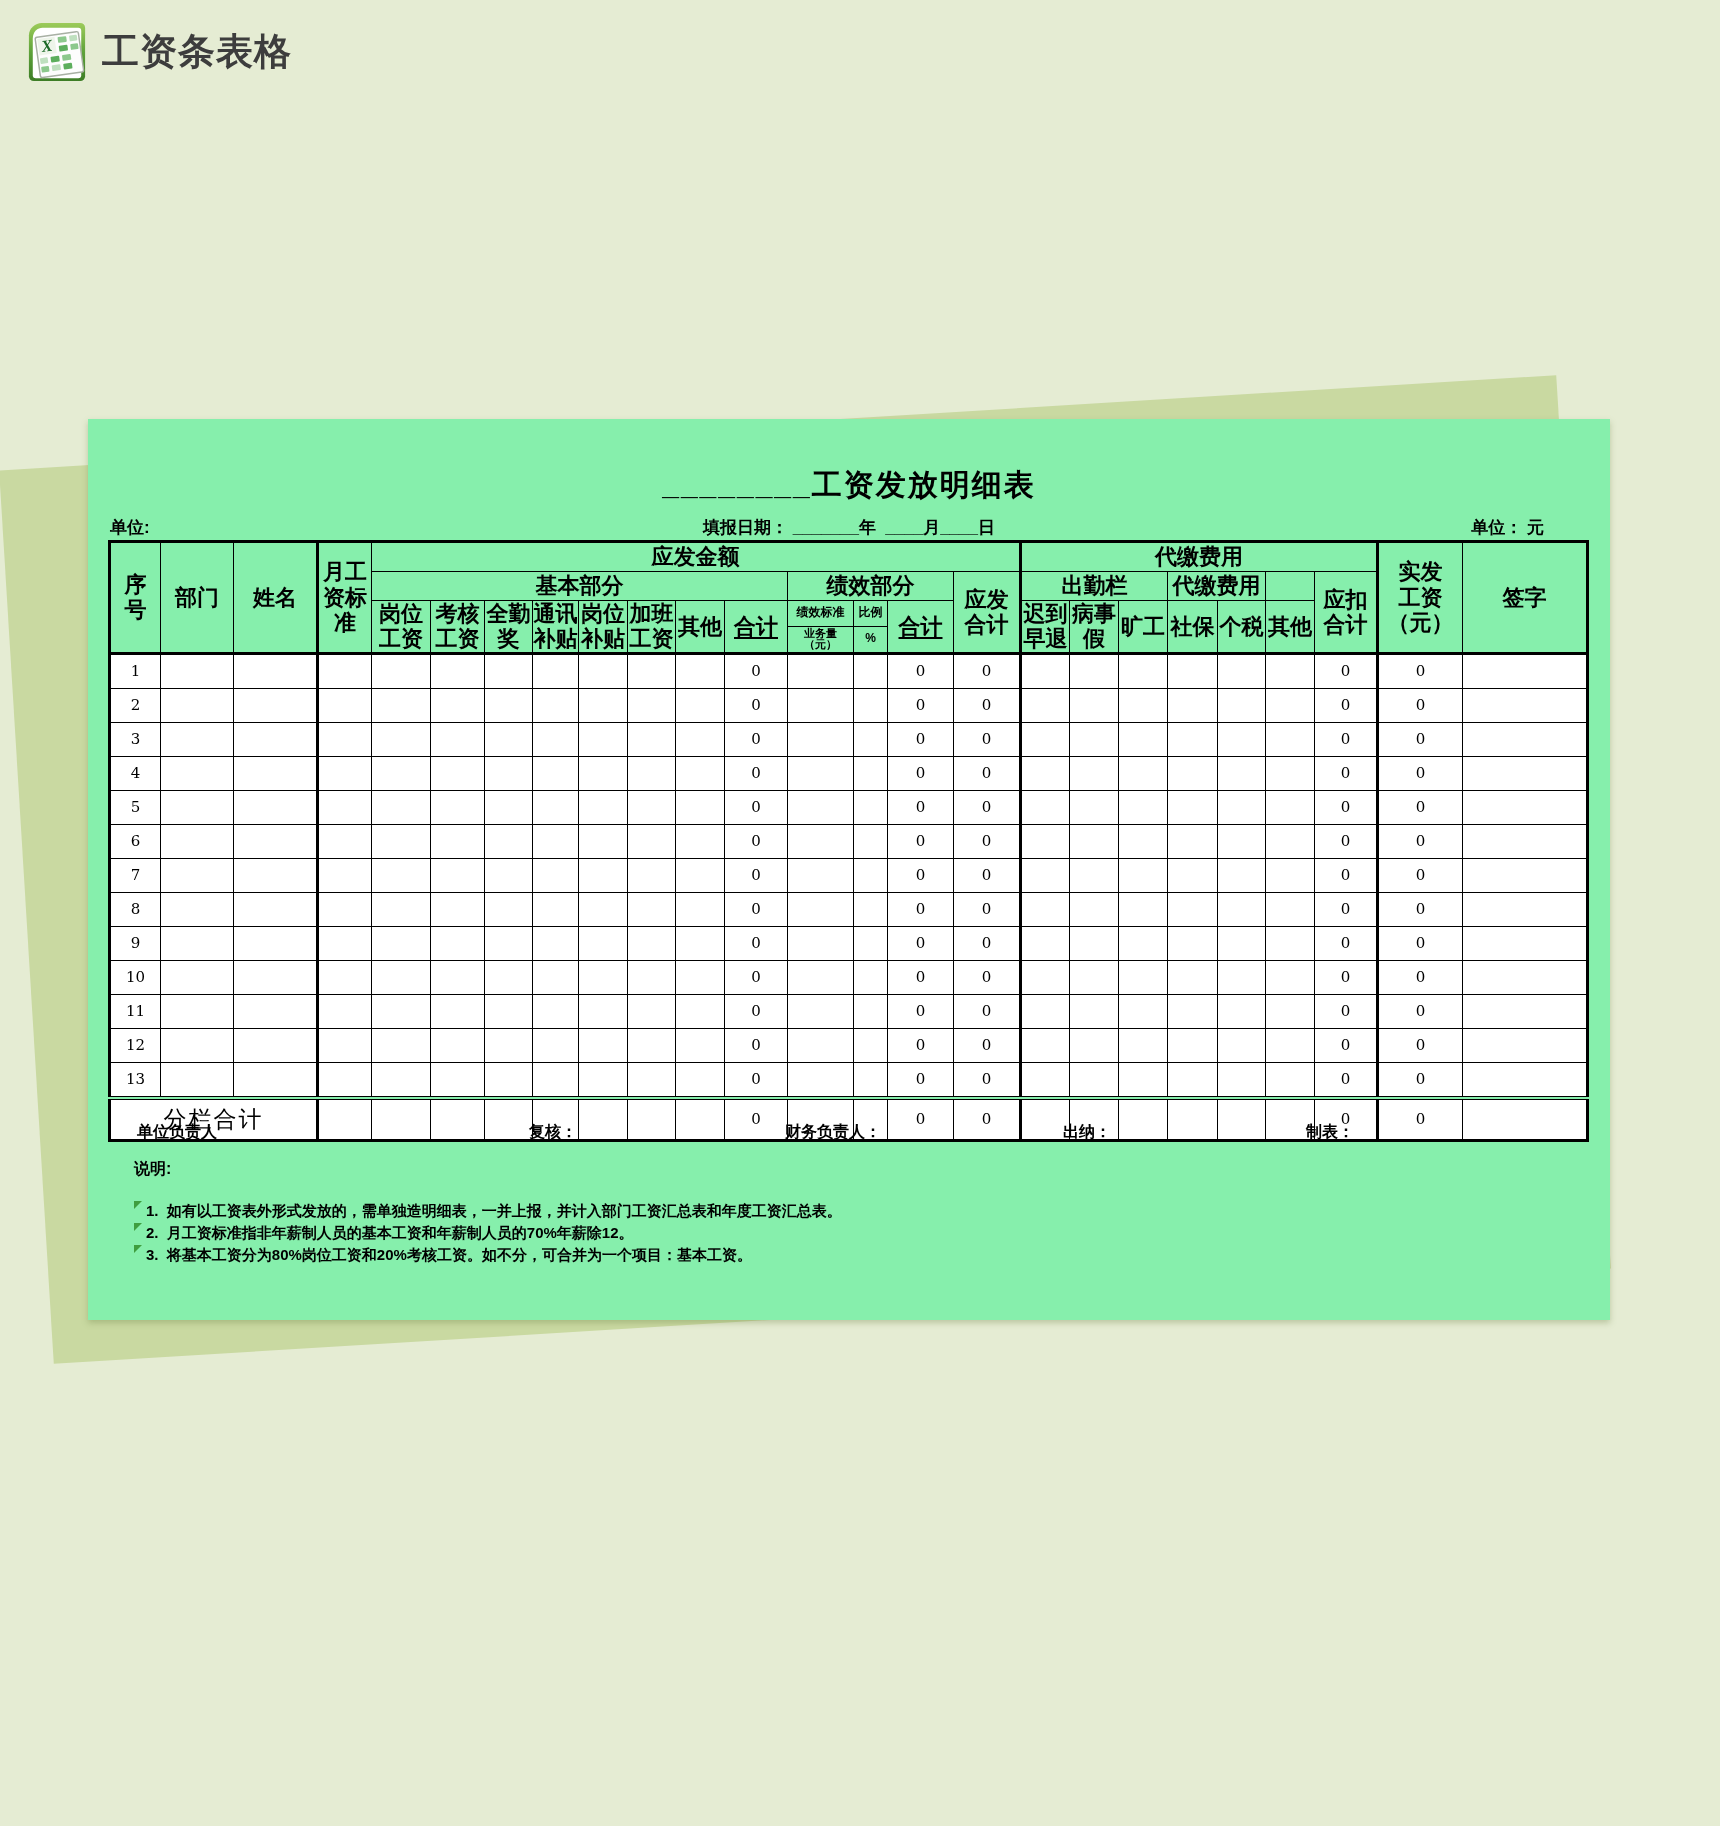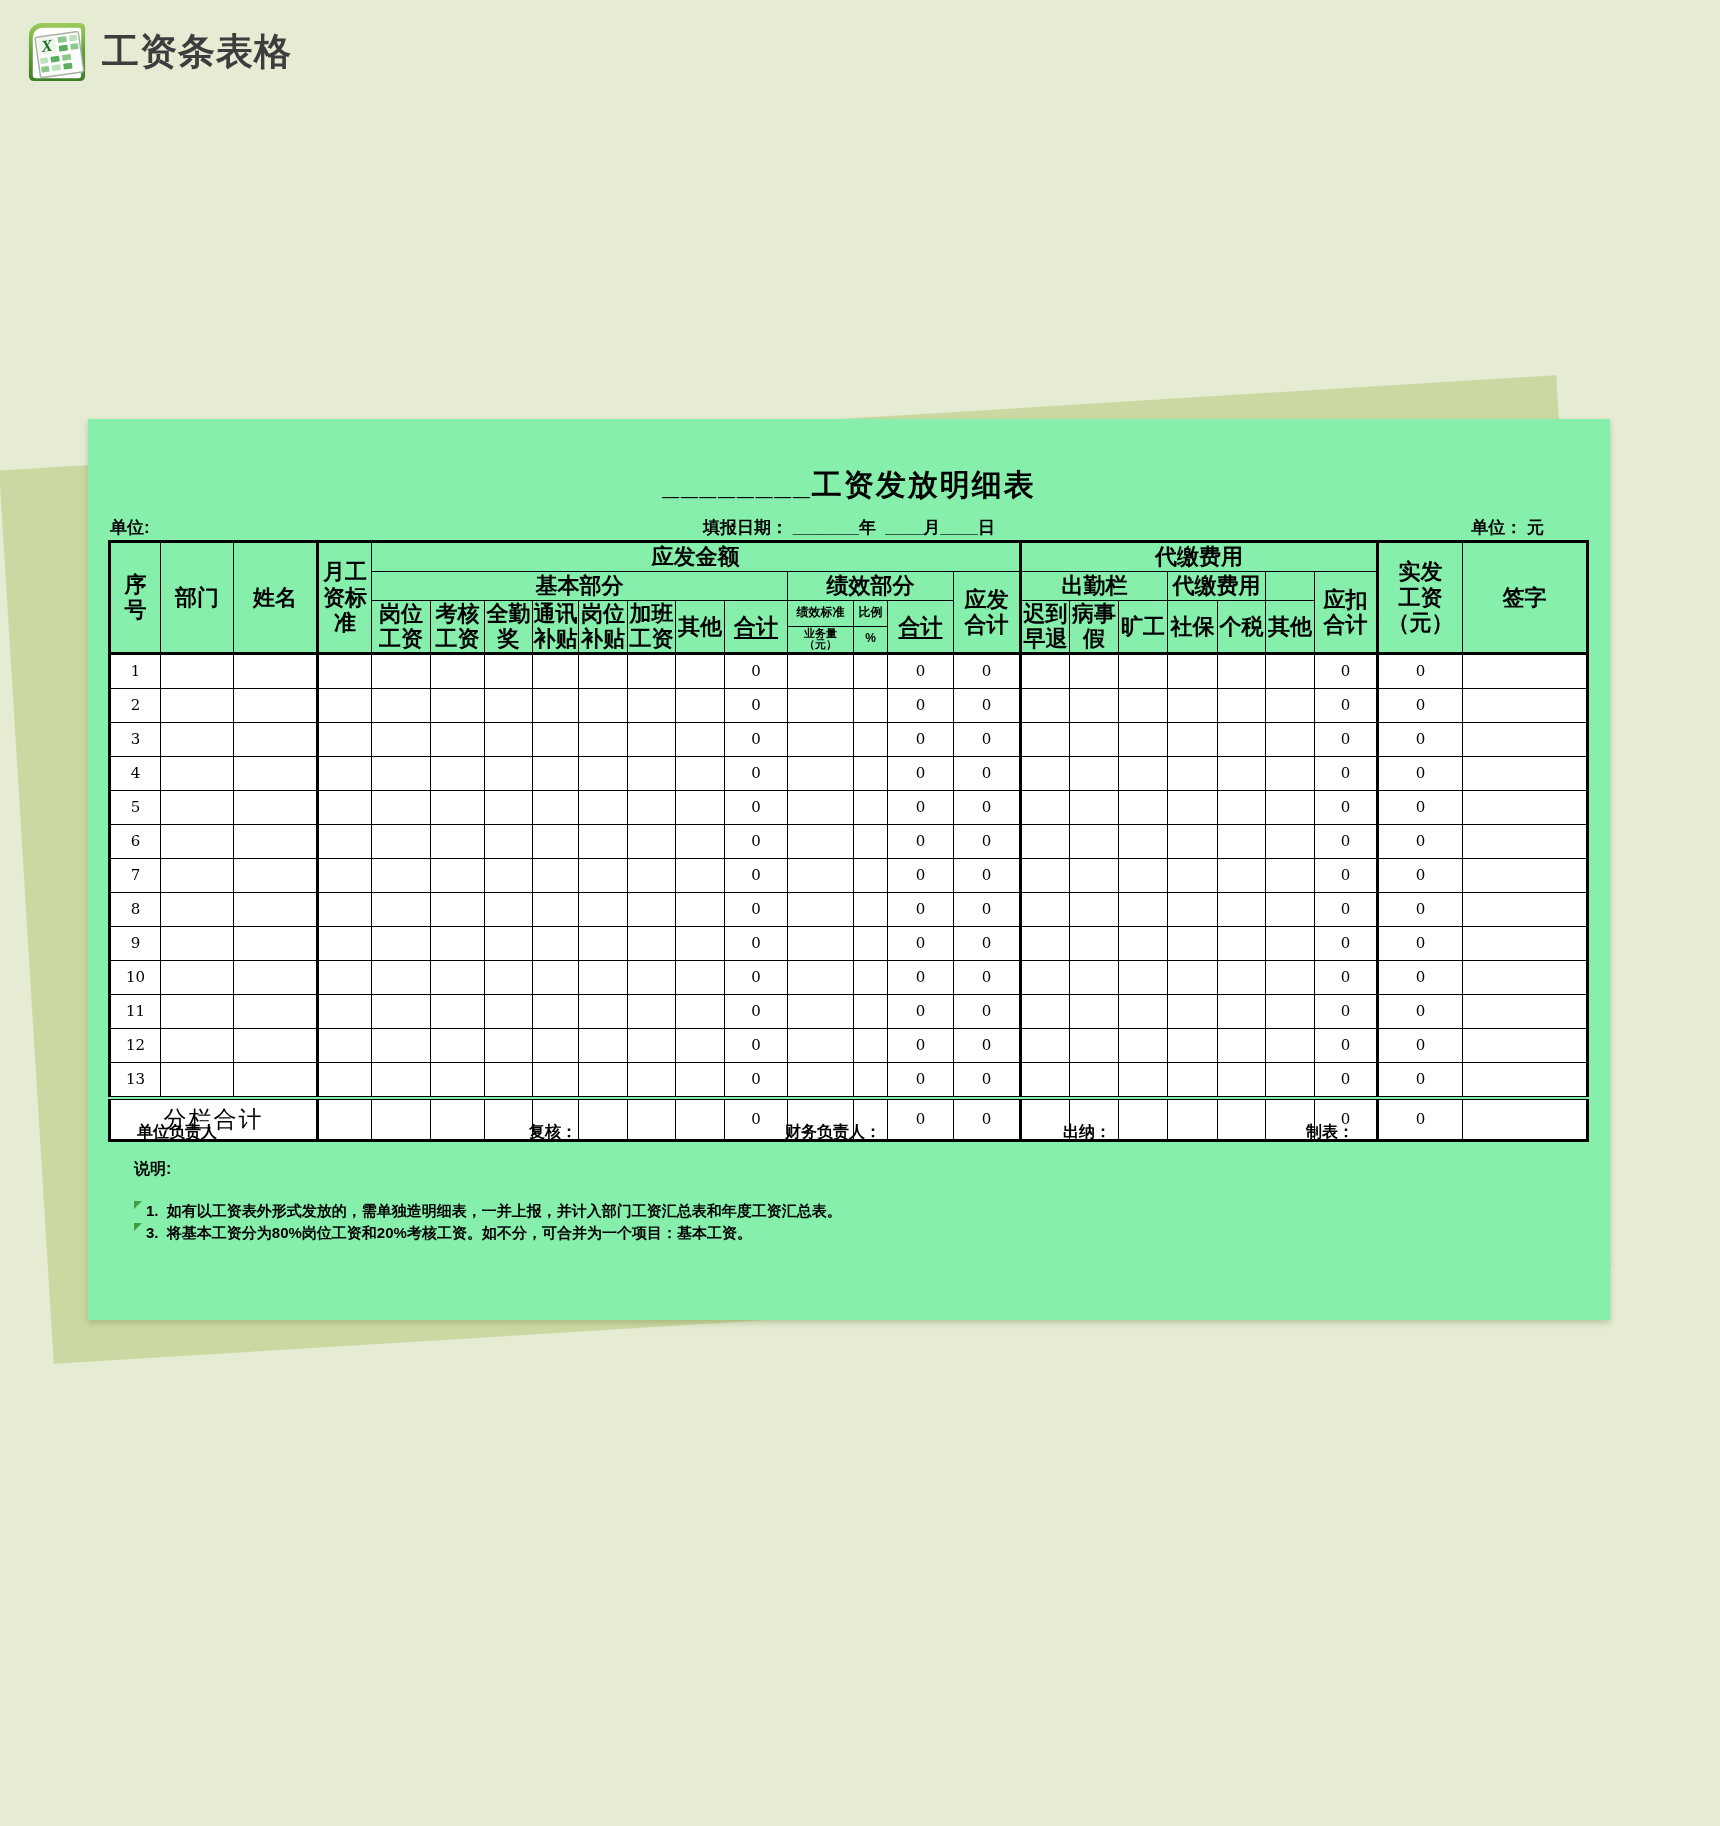--- a/index.html
+++ b/index.html
@@ -580,16 +580,17 @@
 
   <span class="signer" style="left:49px">单位负责人</span>
   <span class="signer" style="left:441px">复核：</span>
   <span class="signer" style="left:697px">财务负责人：</span>
   <span class="signer" style="left:975px">出纳：</span>
   <span class="signer" style="left:1218px">制表：</span>
 
   <div class="notes">
     <div class="notes-title">说明:</div>
     <div class="note-item"><span class="note-flag"></span><span>1.  如有以工资表外形式发放的，需单独造明细表，一并上报，并计入部门工资汇总表和年度工资汇总表。</span></div>
+    <div class="note-item"><span class="note-flag"></span><span>2.  月工资标准指非年薪制人员的基本工资和年薪制人员的70%年薪除12。</span></div>
     <div class="note-item"><span class="note-flag"></span><span>3.  将基本工资分为80%岗位工资和20%考核工资。如不分，可合并为一个项目：基本工资。</span></div>
   </div>
 
 </div>
 
 </body></html>

